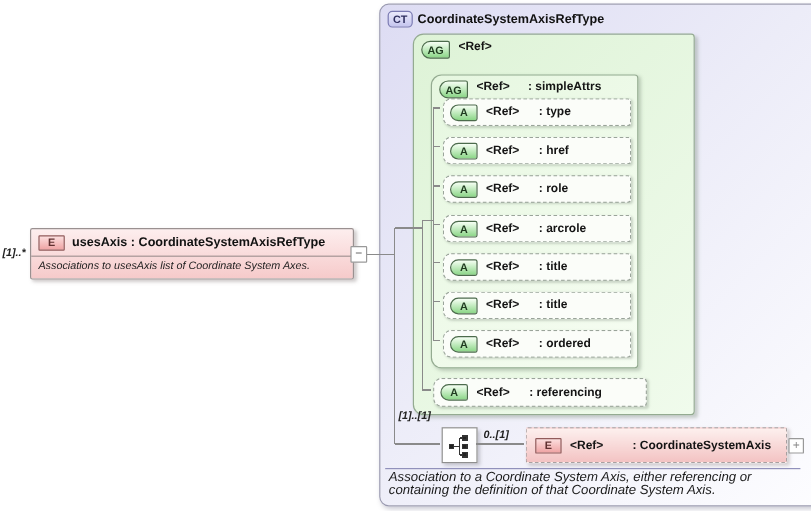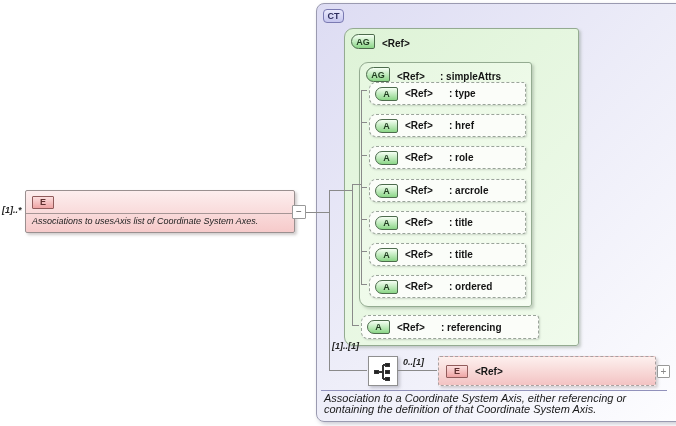--- a/index.html
+++ b/index.html
@@ -28,21 +28,21 @@
   .uses-annotation{border-top:1px solid #a59595;padding:2px 6px 0 6px;
                    font-style:italic;font-size:9px;color:#222}
 
   .ct-box{background:linear-gradient(135deg,#dddcf3 0%,#ececf8 45%,#fdfdff 100%);
           border:1px solid #9a9ab0;border-radius:8px;
           box-shadow:2px 2px 4px rgba(120,120,145,.4)}
   .ag-box{border:1px solid #94ab91;border-radius:9px 3px 3px 9px;
           box-shadow:2px 2px 3px rgba(110,125,110,.35)}
   .ag1{background:linear-gradient(135deg,#def3d7,#f0fbec)}
   .ag2{background:linear-gradient(135deg,#e6f7e0,#f6fdf2)}
-  .row{display:flex;align-items:flex-end;gap:7px}
+  .row{display:flex;align-items:flex-start;gap:7px}
   .row-text{font-weight:bold;font-size:10px;color:#141414;white-space:nowrap}
   .ref{font-weight:bold;font-size:10px;color:#141414;white-space:nowrap;flex:0 0 auto}
 
   .attr-box{background:#fbfdf9;border:1px dashed #9aa49a;border-radius:7px 3px 3px 7px;
             box-shadow:1px 1px 2px rgba(100,115,100,.28);display:flex;
             align-items:center;gap:7px;padding-left:5px}
   .elem-dashed{background:linear-gradient(#fdf0ee,#f3c3c3);border:1px dashed #a8a0a0;
                border-radius:2px;box-shadow:2px 2px 3px rgba(125,110,110,.3);
                display:flex;align-items:center;gap:7px;padding-left:7px}
 
@@ -57,29 +57,31 @@
   #tree-lines{pointer-events:none}
 </style>
 </head>
 <body>
 
 <div class="abs mult" style="left:2px;top:205px">[1]..*</div>
 
 <div class="abs uses-box" style="left:25px;top:190px;width:270px;height:43px">
   <div class="uses-header">
     <span class="badge e-badge">E</span>
+    <span class="node-title nowrap">usesAxis : CoordinateSystemAxisRefType</span>
   </div>
   <div class="uses-annotation nowrap">Associations to usesAxis list of Coordinate System Axes.</div>
 </div>
 
 <div class="abs toggle" style="left:292px;top:205px;width:14px;height:14px">−</div>
 
 <div class="abs ct-box" style="left:316px;top:3px;width:374px;height:419px">
 
   <span class="abs badge ct-badge" style="left:6px;top:5px">CT</span>
+  <span class="abs node-title nowrap" style="left:31px;top:6px">CoordinateSystemAxisRefType</span>
 
   <div class="abs ag-box ag1" style="left:27px;top:24px;width:235px;height:318px">
     <div class="row" style="padding:5px 0 0 6px">
       <span class="badge ag-badge">AG</span>
       <span class="ref" style="width:58px">&lt;Ref&gt;</span>
     </div>
 
     <div class="abs ag-box ag2" style="left:14px;top:33px;width:173px;height:245px">
       <div class="row" style="padding:4px 0 0 6px">
         <span class="badge ag-badge">AG</span>
@@ -152,20 +154,21 @@
         <rect x="16.5" y="20.2" width="3.6" height="3.6"></rect>
       </g>
     </svg>
   </div>
 
   <div class="abs mult" style="left:86px;top:353px">0..[1]</div>
 
   <div class="abs elem-dashed" style="left:121px;top:352px;width:218px;height:30px">
     <span class="badge e-badge">E</span>
     <span class="ref" style="width:45px">&lt;Ref&gt;</span>
+    <span class="row-text">: CoordinateSystemAxis</span>
   </div>
 
   <div class="abs toggle" style="left:340px;top:361px;width:13px;height:13px;color:#888">+</div>
 
   <div class="abs ct-sep" style="left:4px;top:386px;width:346px"></div>
   <div class="abs ct-annotation" style="left:7px;top:389px;width:338px">Association to a Coordinate System Axis, either referencing or containing the definition of that Coordinate System Axis.</div>
 </div>
 
 <svg id="tree-lines" class="abs" style="left:0;top:0" width="676" height="426">
   <g stroke="#8a8a8a" stroke-width="1" fill="none" shape-rendering="crispEdges">

